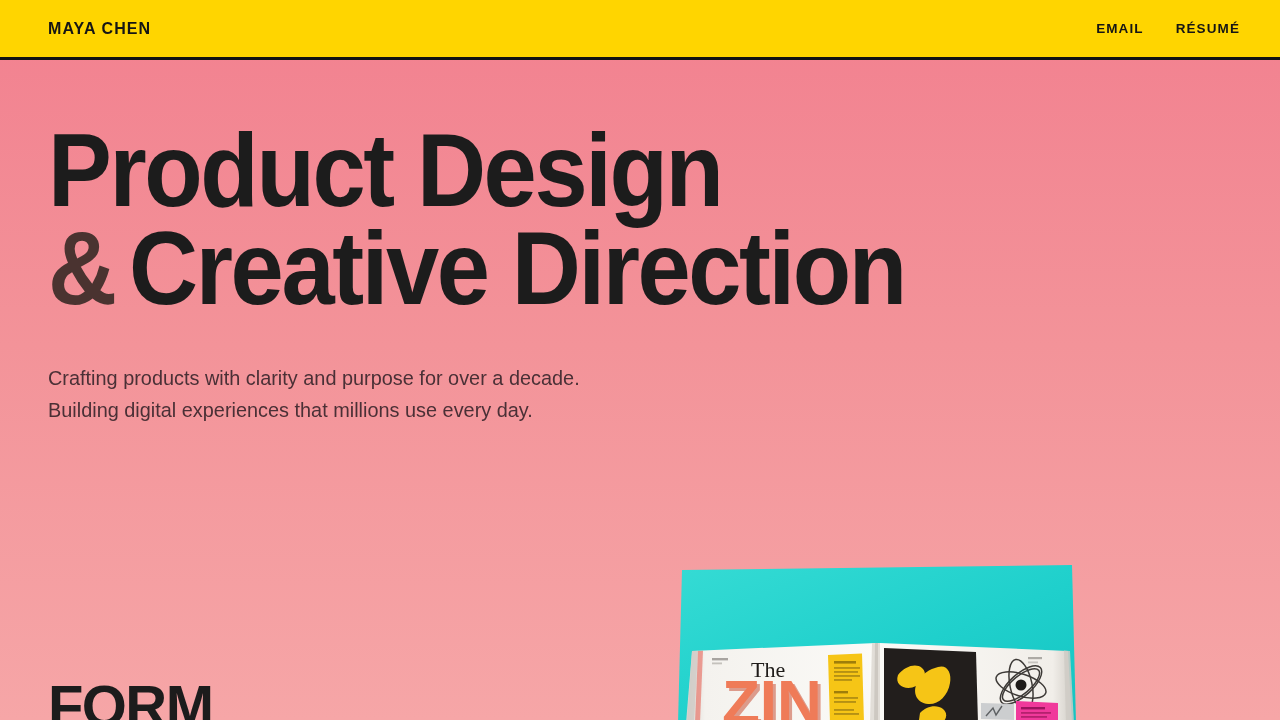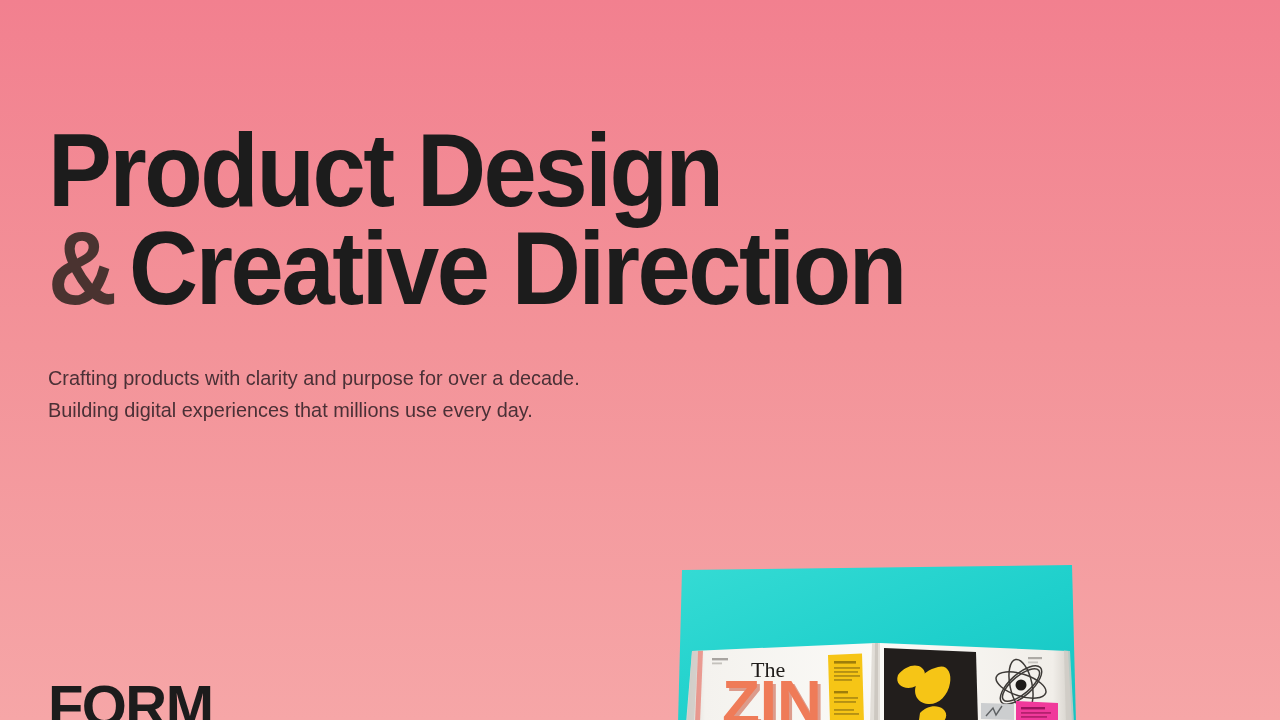--- a/index.html
+++ b/index.html
@@ -99,20 +99,27 @@
     width:404px; height:160px;
     z-index:15;
   }
   .artwork svg { display:block; width:404px; height:160px; }
 </style>
 </head>
 <body>
 
 <div class="page">
 
+  <header class="site-header">
+    <div class="brand">MAYA CHEN</div>
+    <nav class="nav">
+      <a class="nav-link">EMAIL</a>
+      <a class="nav-link">RÉSUMÉ</a>
+    </nav>
+  </header>
 
   <section class="hero">
     <h1 class="headline">
       <span class="headline-line">Product Design</span>
       <span class="headline-line"><span class="amp">&amp;</span><span>Creative Direction</span></span>
     </h1>
 
     <p class="subtitle">
       <span>Crafting products with clarity and purpose for over a decade.</span>
       <span>Building digital experiences that millions use every day.</span>

